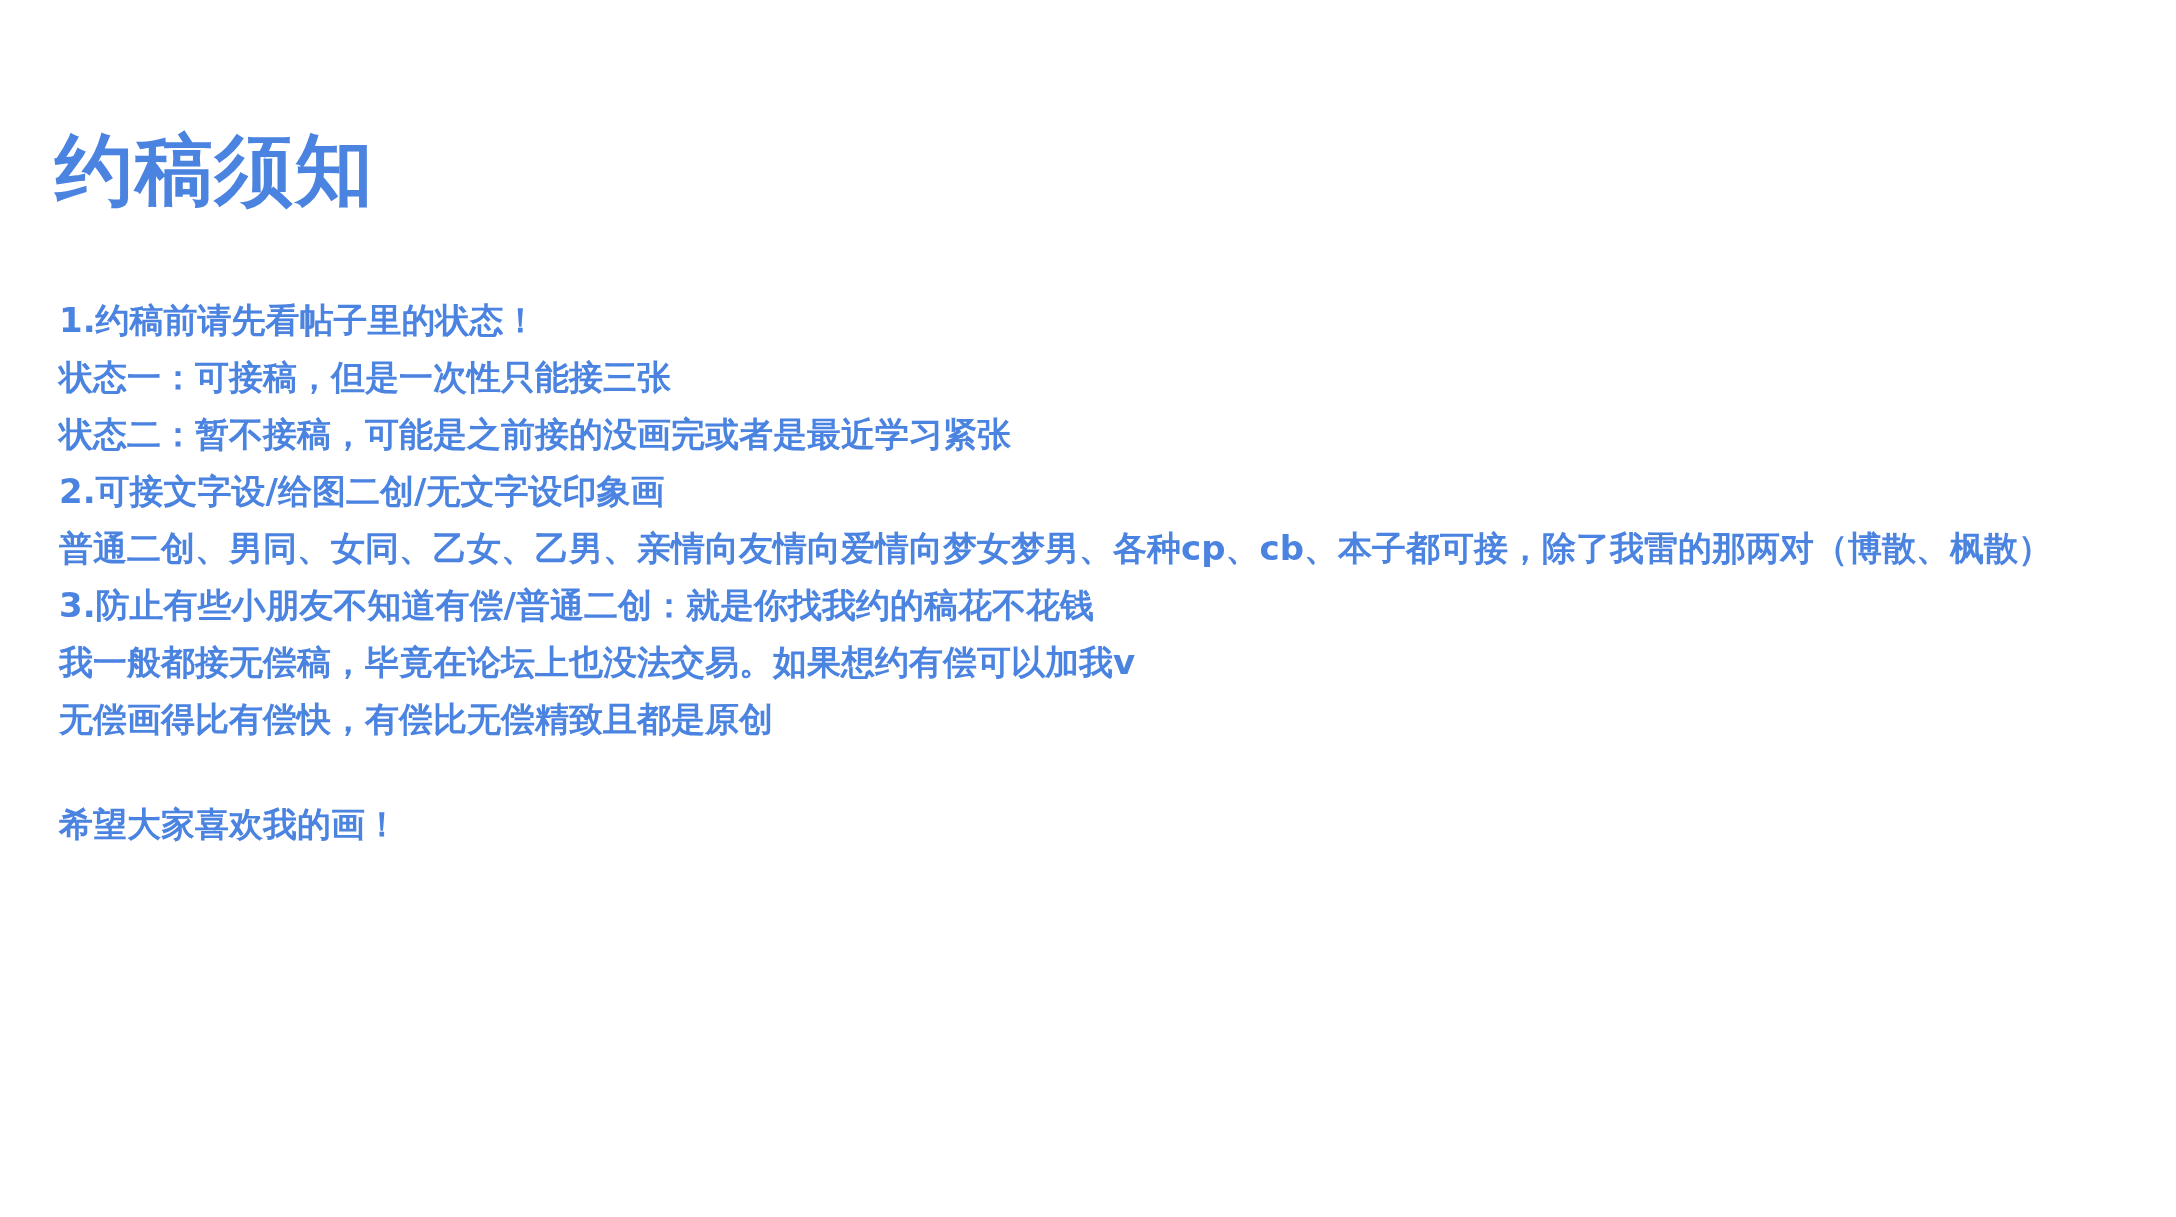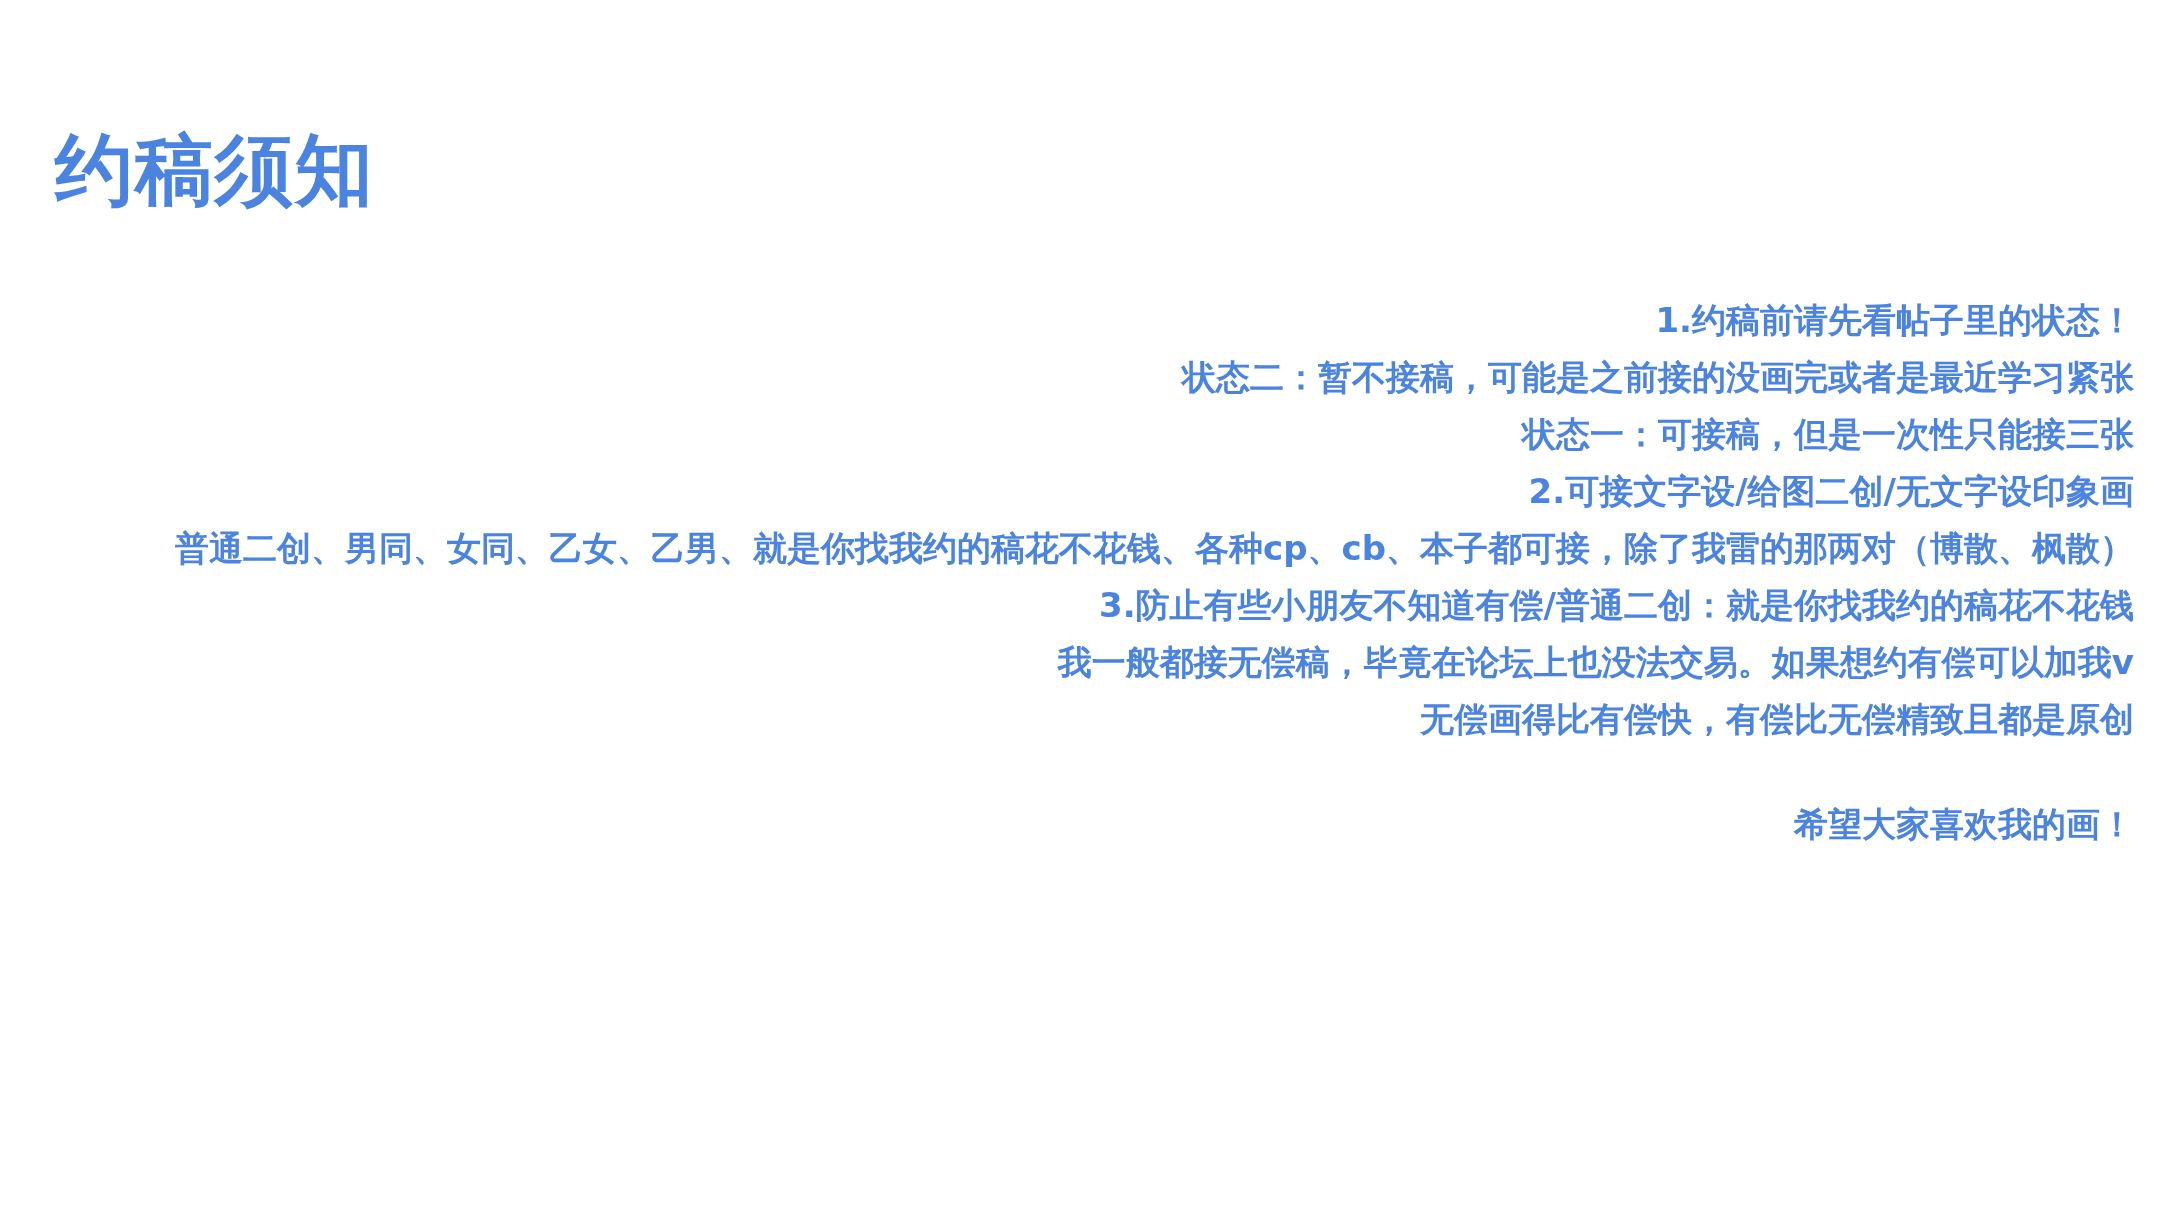--- a/index.html
+++ b/index.html
@@ -13,21 +13,20 @@
     font-family: "DejaVu Sans", "Liberation Sans", sans-serif;
     overflow: hidden;
   }
   .page {
     position: relative;
     width: 1896px;
     height: 1217px;
     background: #ffffff;
     box-sizing: border-box;
     padding: 0;
-    text-align: right;
   }
   .title {
     position: absolute;
     left: 55px;
     top: 78px;
     font-size: 78px;
     line-height: 1.05;
     font-weight: 700;
     color: #4b83e0;
     letter-spacing: 2px;
@@ -62,30 +61,30 @@
 
 <div class="page">
 
   <h1 class="title">约稿须知</h1>
 
   <div class="body-block">
     <div class="line">
       <span class="num">1.</span><span>约稿前请先看帖子里的状态！</span>
     </div>
     <div class="line">
-      <span class="num"></span><span>状态二：暂不接稿，可能是之前接的没画完或者是最近学习紧张</span>
+      <span class="num"></span><span>状态一：可接稿，但是一次性只能接三张</span>
     </div>
     <div class="line">
-      <span class="num"></span><span>状态一：可接稿，但是一次性只能接三张</span>
+      <span class="num"></span><span>状态二：暂不接稿，可能是之前接的没画完或者是最近学习紧张</span>
     </div>
     <div class="line">
       <span class="num">2.</span><span>可接文字设/给图二创/无文字设印象画</span>
     </div>
     <div class="line">
-      <span class="num"></span><span>普通二创、男同、女同、乙女、乙男、就是你找我约的稿花不花钱、各种cp、cb、本子都可接，除了我雷的那两对（博散、枫散）</span>
+      <span class="num"></span><span>普通二创、男同、女同、乙女、乙男、亲情向友情向爱情向梦女梦男、各种cp、cb、本子都可接，除了我雷的那两对（博散、枫散）</span>
     </div>
     <div class="line">
       <span class="num">3.</span><span>防止有些小朋友不知道有偿/普通二创：就是你找我约的稿花不花钱</span>
     </div>
     <div class="line">
       <span class="num"></span><span>我一般都接无偿稿，毕竟在论坛上也没法交易。如果想约有偿可以加我v</span>
     </div>
     <div class="line">
       <span class="num"></span><span>无偿画得比有偿快，有偿比无偿精致且都是原创</span>
     </div>

